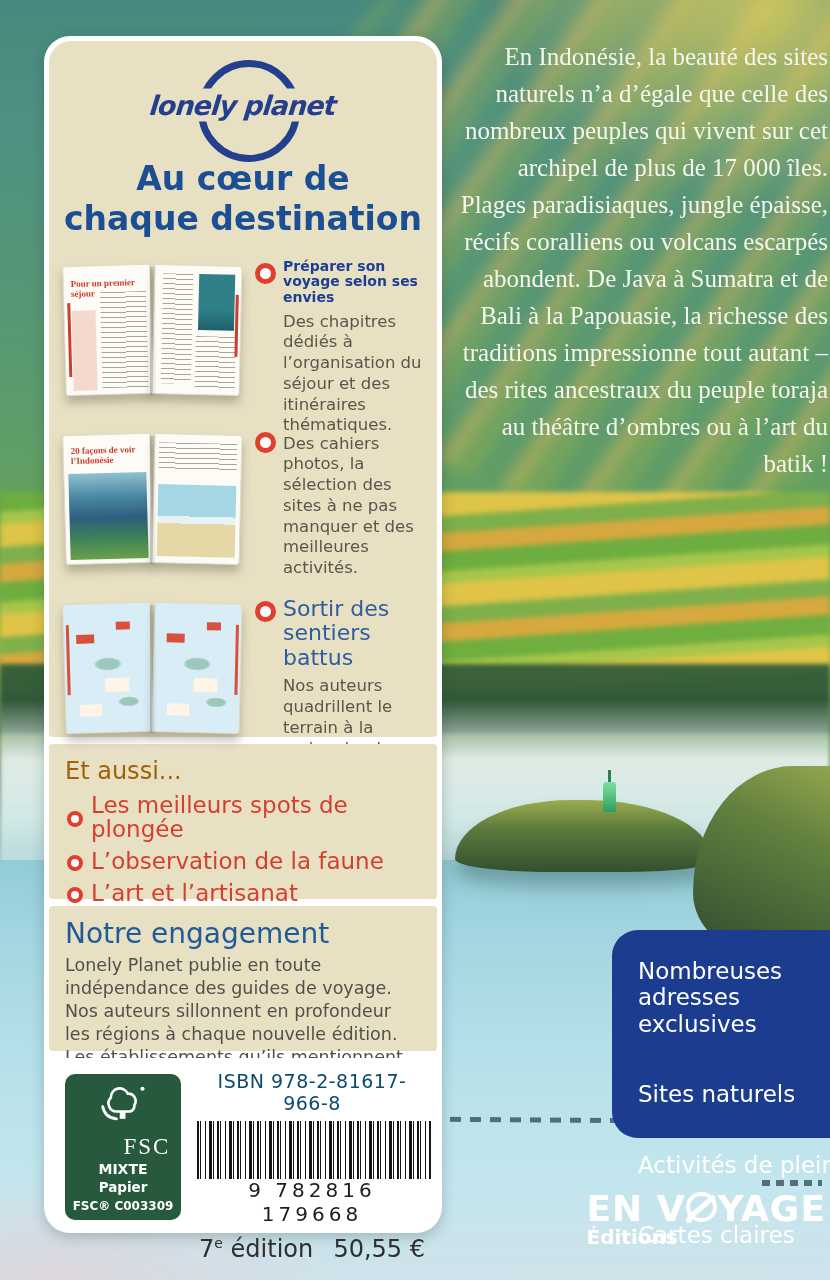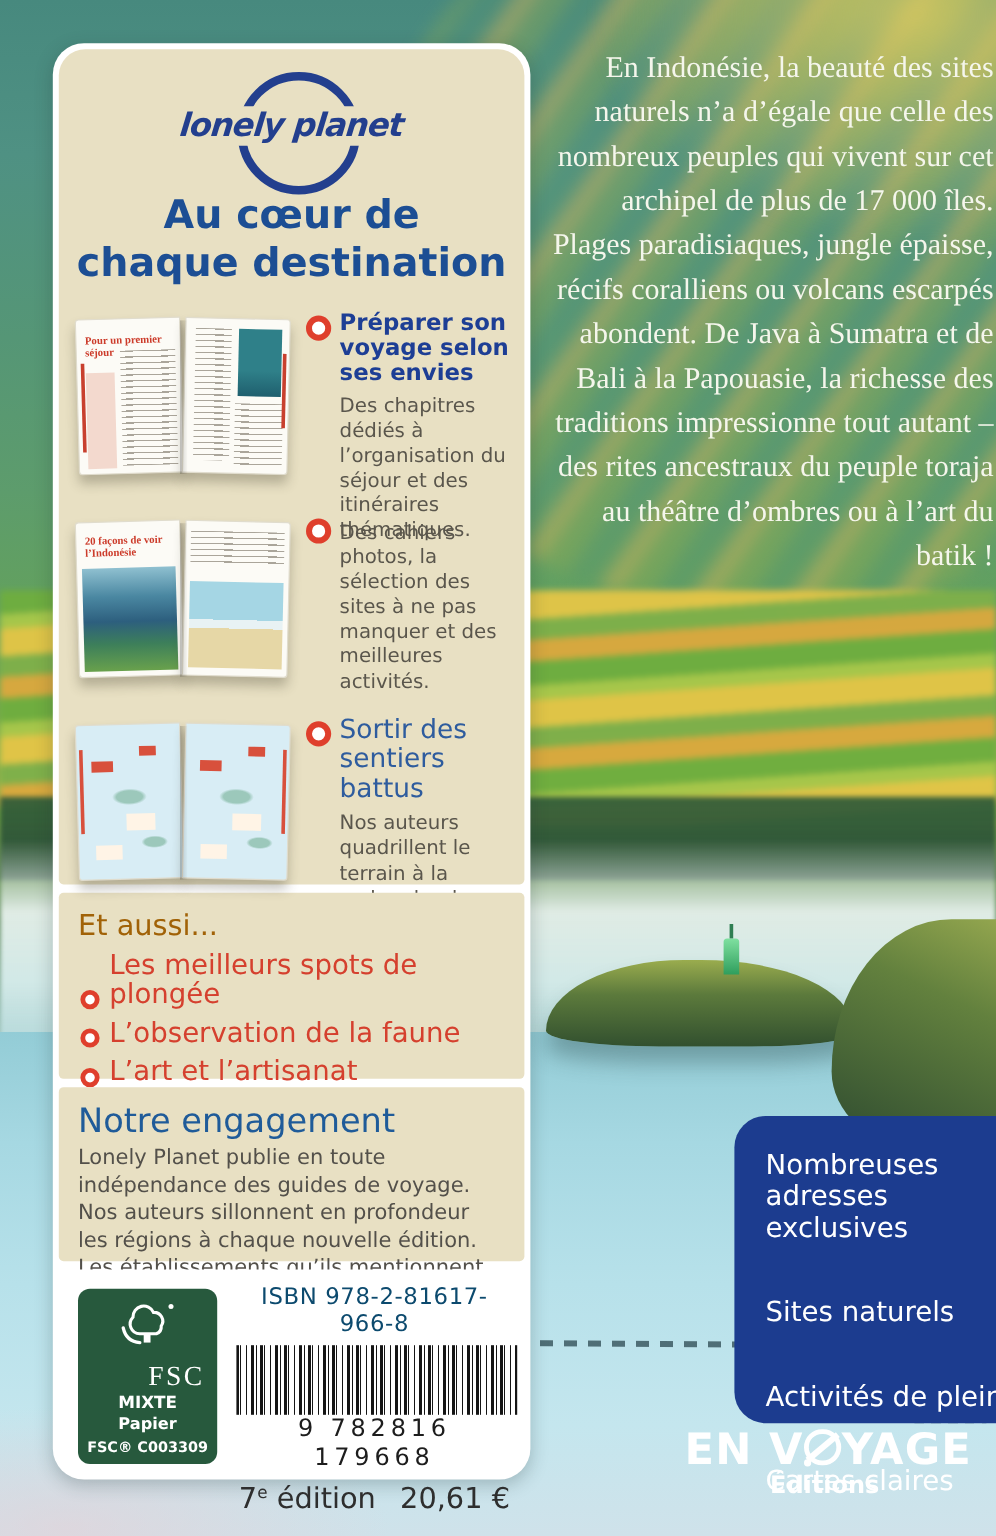--- a/index.html
+++ b/index.html
@@ -121,27 +121,27 @@
       radial-gradient(ellipse, #9cc8bb 0 45%, transparent 60%);
     background-size:18px 9px, 24px 14px, 14px 8px, 22px 12px, 34px 16px, 26px 12px;
     background-position:12px 30px, 40px 74px, 52px 18px, 14px 100px, 26px 52px, 50px 92px;
     background-repeat:no-repeat;}
 
   .ftext{flex:1;display:flex;align-items:flex-start;padding-top:2px;}
   .ring{flex:none;width:11px;height:11px;border:5px solid #df3f2c;border-radius:50%;
     background:#fff;margin:4px 7px 0 0;}
   .ft-col{flex:1;}
   .ft-title{line-height:1.12;}
-  .t-bold{color:#1d3e95;font-weight:bold;font-size:19px;}
+  .t-bold{color:#1d3e95;font-weight:bold;font-size:14px;}
   .t-med{color:#2e5c9e;font-weight:500;font-size:22px;}
   .ft-desc{margin-top:6px;color:#5a564c;font-size:16.5px;line-height:1.26;}
 
   
   .ea-heading{color:#a16207;font-weight:400;font-size:24px;}
-  .ea-item{display:flex;align-items:flex-end;margin-top:8px;color:#d5402e;
+  .ea-item{display:flex;align-items:center;margin-top:8px;color:#d5402e;
     font-size:23px;font-weight:500;line-height:1.05;}
   .ring-sm{flex:none;width:8px;height:8px;border:4.5px solid #df3f2c;border-radius:50%;
     background:#fff;margin:4px 8px 0 2px;}
 
   
   .en-heading{color:#1f5b99;font-weight:500;font-size:28px;}
   .en-body{margin-top:4px;color:#53504a;font-size:17.5px;line-height:1.32;}
 
   
   .fsc{position:absolute;left:16px;top:16px;width:116px;height:146px;background:#27593d;
@@ -159,27 +159,27 @@
       #151515 16px 17px, #fff 17px 20px);}
   .bdigits{color:#1d1d1d;font-size:20px;letter-spacing:4px;margin-top:-1px;}
   .edrow{display:flex;justify-content:space-between;margin-top:9px;padding:0 2px;
     color:#2e2e2e;font-size:24px;}
   .edrow sup{font-size:14px;}
 
   
   .blurb{position:absolute;left:456px;top:38px;width:372px;
     font-family:"Liberation Serif","DejaVu Serif",serif;font-size:25px;line-height:1.48;
     color:#f5f6ec;text-align:right;}
-  .highlights{position:absolute;left:612px;top:930px;width:218px;height:256px;
+  .highlights{position:absolute;left:612px;top:930px;width:218px;height:208px;
     background:#1c3c8f;border-radius:26px 0 0 26px;color:#fff;box-sizing:border-box;
     display:flex;flex-direction:column;justify-content:space-between;
     padding:28px 0 30px 26px;font-size:23px;line-height:1.15;gap:44px;}
   .hl-nowrap{white-space:nowrap;}
 
-  .publisher{position:absolute;right:20px;top:1188px;text-align:center;color:#fff;}
+  .publisher{position:absolute;right:4px;top:1188px;text-align:left;color:#fff;}
   .pub-name{font-size:36px;font-weight:bold;letter-spacing:1px;white-space:nowrap;}
   .vo{display:inline-block;width:.62em;height:.62em;border:.115em solid #fff;border-radius:50%;
     position:relative;vertical-align:-.03em;margin:0 .02em;}
   .vo::after{content:"";position:absolute;width:150%;height:.14em;background:#fff;
     top:50%;left:-25%;transform:translateY(-50%) rotate(-40deg);}
   .vo::before{content:"";position:absolute;width:.16em;height:.16em;background:#fff;border-radius:50%;
     left:-18%;bottom:-20%;}
   .pub-sub{font-size:20px;font-weight:bold;margin-top:-4px;padding-right:6px;}
 </style>
 </head>
@@ -302,21 +302,21 @@
       <div class="fsc-l1">MIXTE</div>
       <div class="fsc-l2">Papier</div>
       <div class="fsc-l3">FSC® C003309</div>
     </div>
     <div class="fcol">
       <div class="isbn">ISBN 978-2-81617-966-8</div>
       <div class="bars"></div>
       <div class="bdigits">9 782816 179668</div>
       <div class="edrow">
         <span><span>7</span><sup>e</sup> <span>édition</span></span>
-        <span>20,61 €</span>
+        <span>50,55 €</span>
       </div>
     </div>
   </div>
 
 </div>
 
 <div class="blurb">En Indonésie, la beauté des sites naturels n’a d’égale que celle des nombreux peuples qui vivent sur cet archipel de plus de 17 000 îles. Plages paradisiaques, jungle épaisse, récifs coralliens ou volcans escarpés abondent. De Java à Sumatra et de Bali à la Papouasie, la richesse des traditions impressionne tout autant – des rites ancestraux du peuple toraja au théâtre d’ombres ou à l’art du batik !</div>
 
 <div class="highlights">
   <div>Nombreuses adresses exclusives</div>

